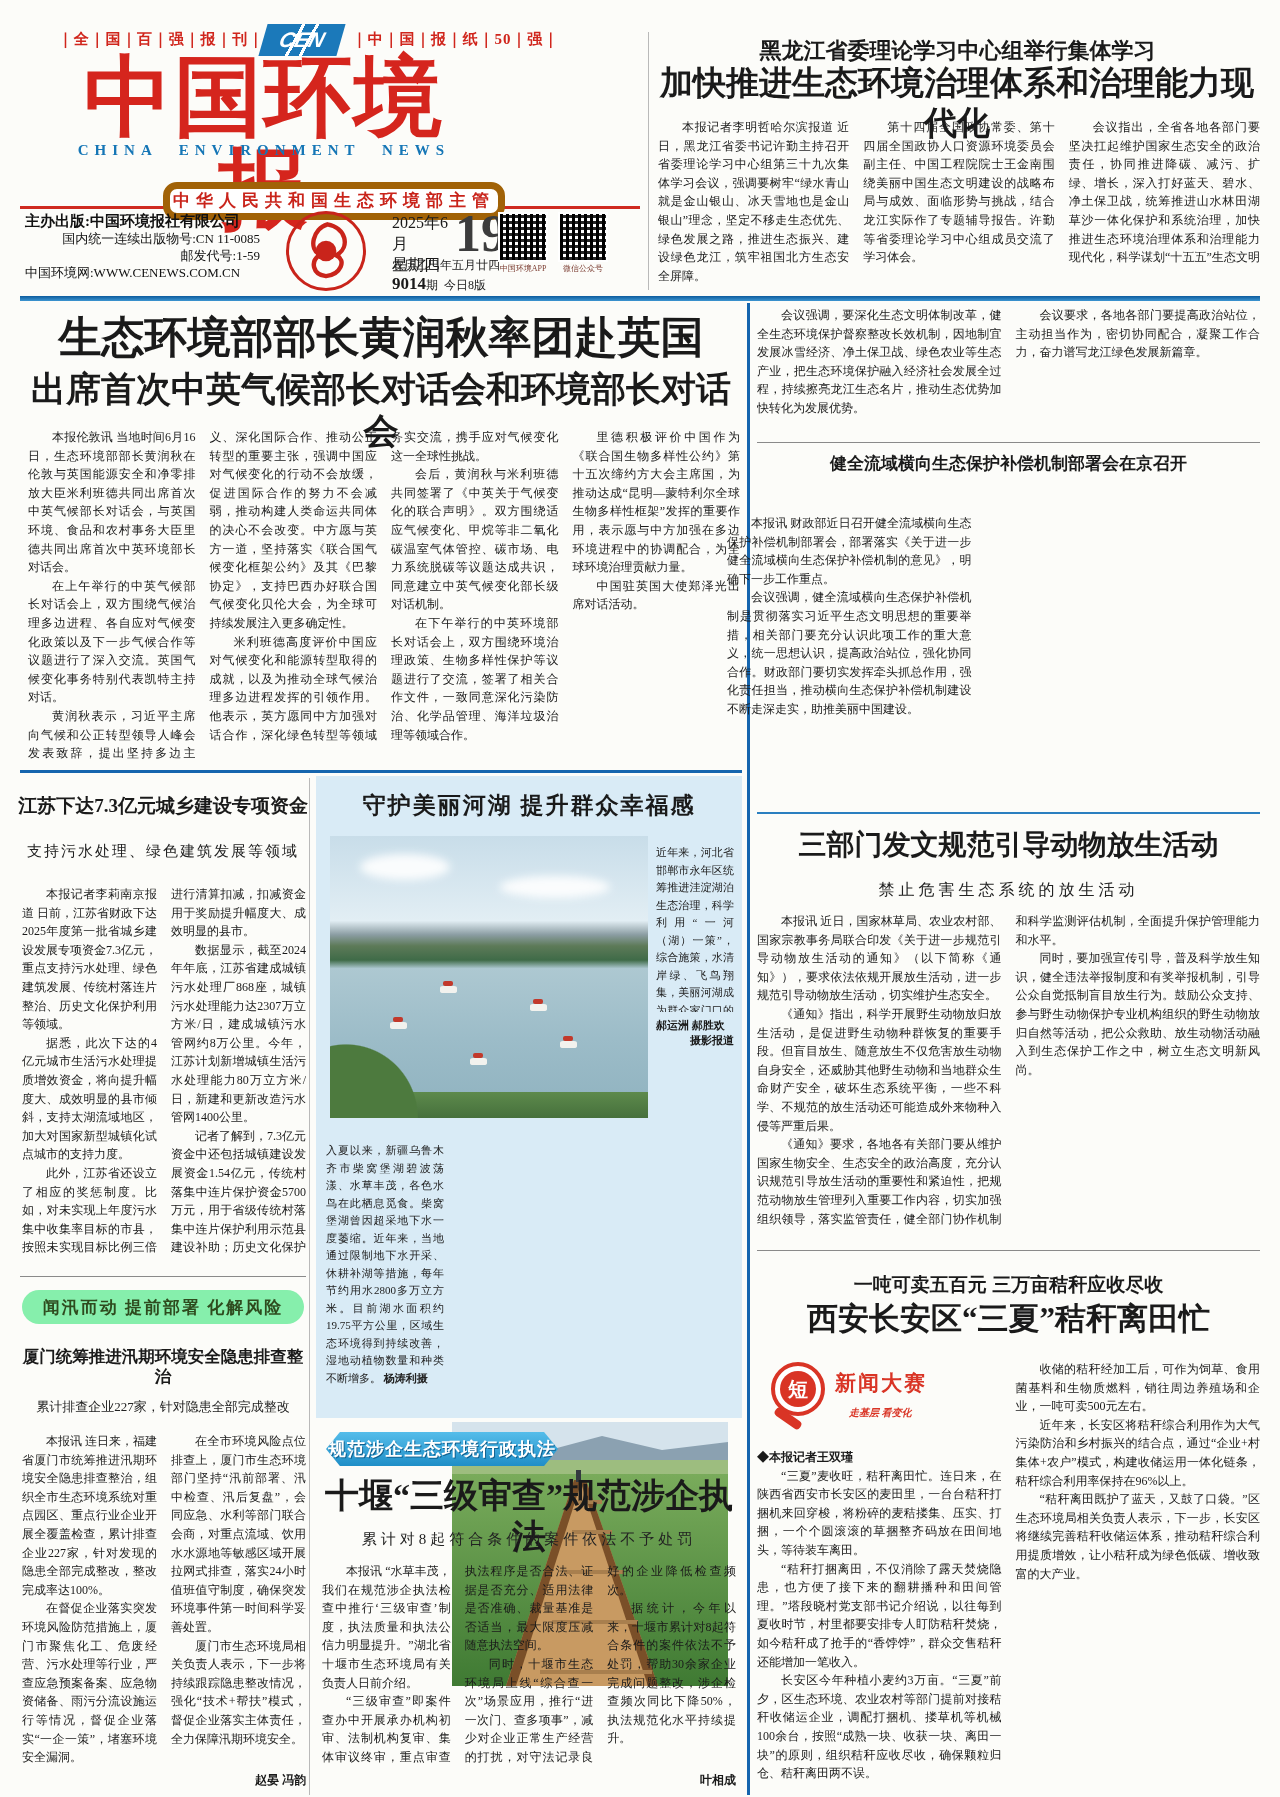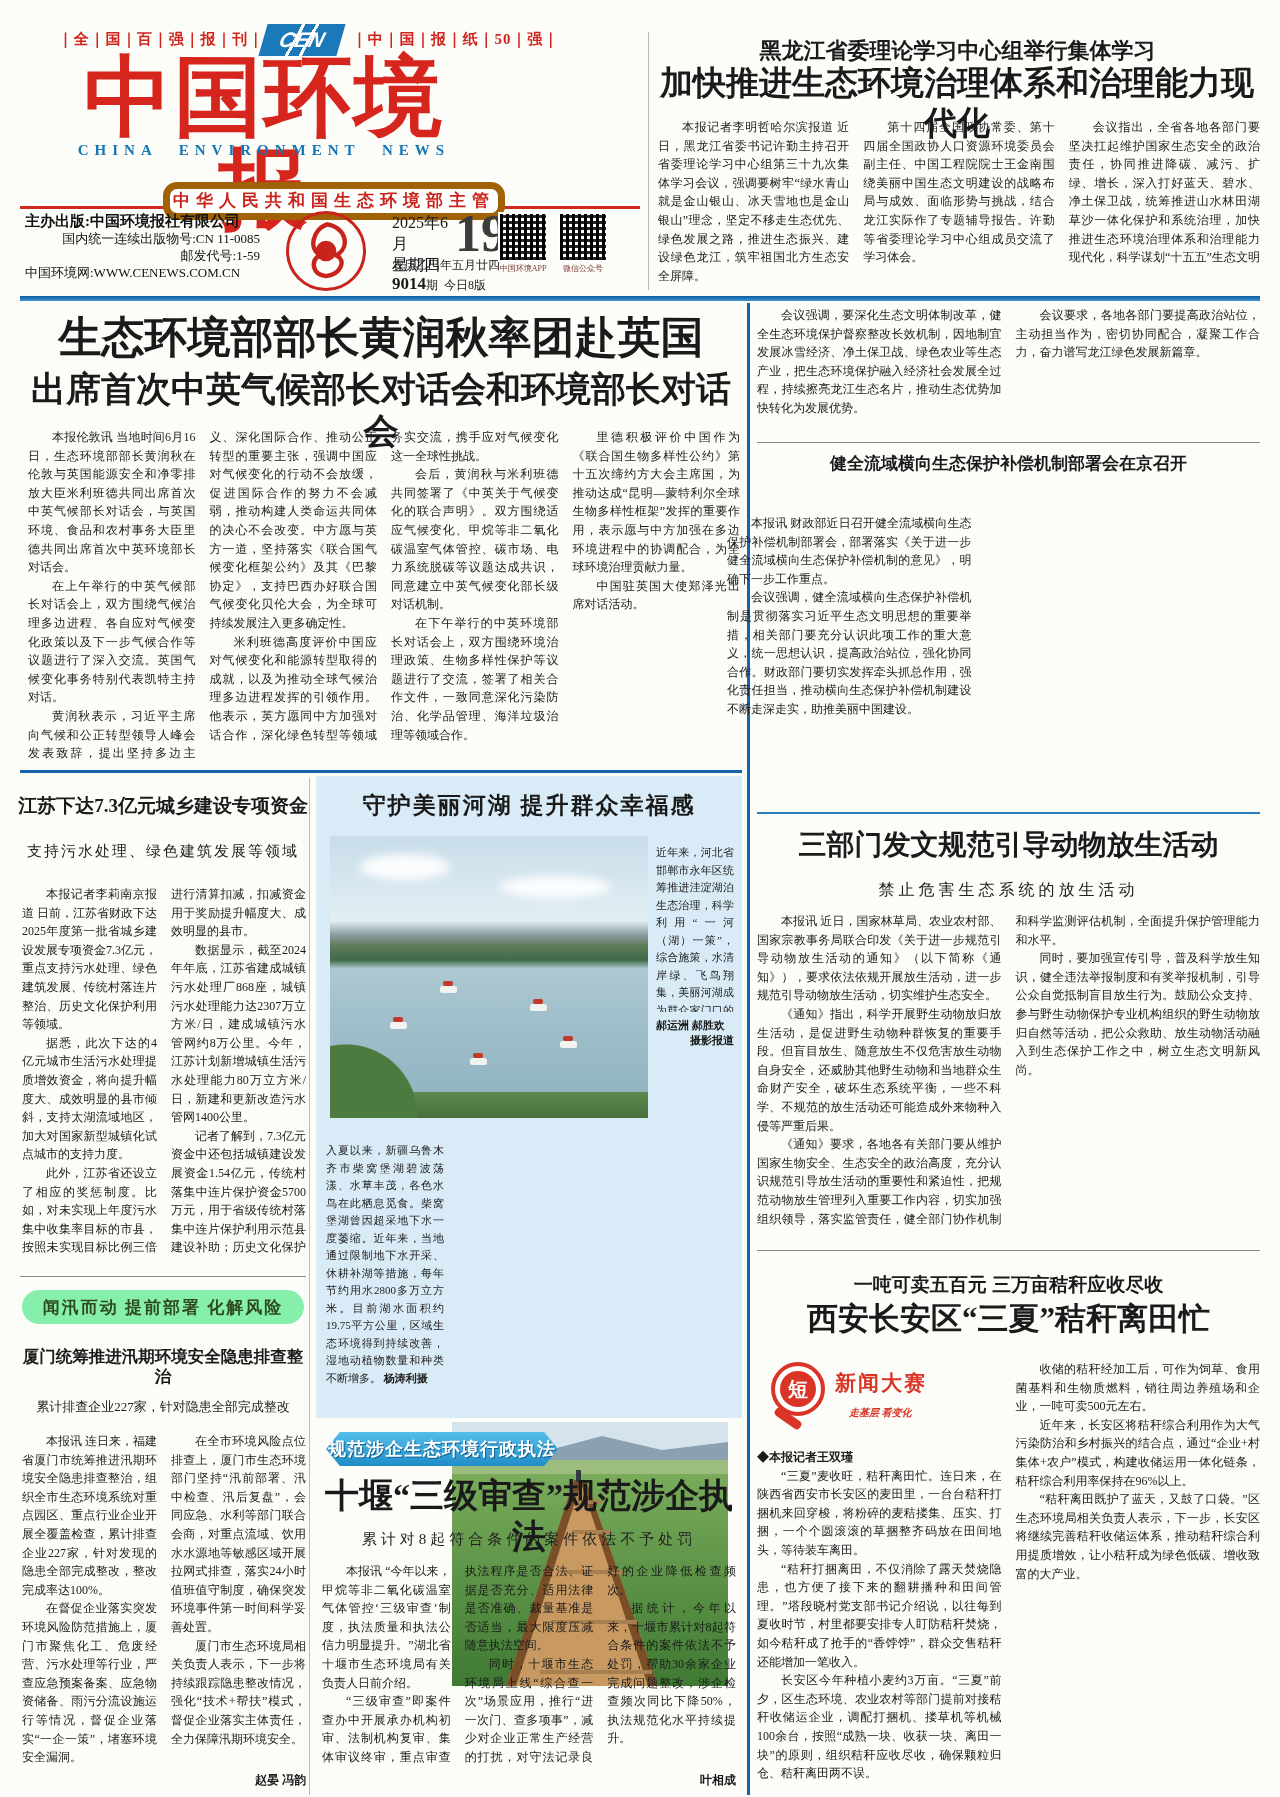--- a/index.html
+++ b/index.html
@@ -208,21 +208,21 @@
       <path d="M134 58 L206 264 L196 264 L128 58 Z" fill="#7a4f28"></path>
       <path d="M126 80 L150 80 M120 110 L160 110 M112 150 L172 150 M100 200 L186 200 M88 250 L200 250" stroke="#a87f4e" stroke-width="4"></path>
       <rect x="124" y="48" width="5" height="12" fill="#333a3f"></rect>
     </svg>
   </div>
 
   <div class="abs arrowbanner" style="left:326px;top:1432px;width:232px;height:34px;">规范涉企生态环境行政执法</div>
   <div class="abs headline center" style="left:316px;top:1476px;width:426px;font-size:34px;">十堰“三级审查”规范涉企执法</div>
   <div class="abs kai center" style="left:316px;top:1530px;width:426px;font-size:15px;letter-spacing:4px;">累计对8起符合条件的案件依法不予处罚</div>
   <div class="abs body" style="left:322px;top:1562px;width:414px;height:208px;column-count:3;column-gap:14px;">
-    <p>本报讯 “今年以来，甲烷等非二氧化碳温室气体管控‘三级审查’制度，执法质量和执法公信力明显提升。”湖北省十堰市生态环境局有关负责人日前介绍。</p>
+    <p>本报讯 “水草丰茂，我们在规范涉企执法检查中推行‘三级审查’制度，执法质量和执法公信力明显提升。”湖北省十堰市生态环境局有关负责人日前介绍。</p>
     <p>“三级审查”即案件查办中开展承办机构初审、法制机构复审、集体审议终审，重点审查执法程序是否合法、证据是否充分、适用法律是否准确、裁量基准是否适当，最大限度压减随意执法空间。</p>
     <p>同时，十堰市生态环境局上线“综合查一次”场景应用，推行“进一次门、查多项事”，减少对企业正常生产经营的打扰，对守法记录良好的企业降低检查频次。</p>
     <p>据统计，今年以来，十堰市累计对8起符合条件的案件依法不予处罚，帮助30余家企业完成问题整改，涉企检查频次同比下降50%，执法规范化水平持续提升。</p>
   </div>
   <div class="abs byline r" style="left:620px;top:1772px;width:116px;">叶相成</div>
 
   <div class="abs" style="left:747px;top:303px;width:3px;height:1492px;background:#1565ae;"></div>
 
   <div class="abs body" style="left:757px;top:306px;width:503px;height:132px;column-count:2;column-gap:14px;">
     <p>会议强调，要深化生态文明体制改革，健全生态环境保护督察整改长效机制，因地制宜发展冰雪经济、净土保卫战、绿色农业等生态产业，把生态环境保护融入经济社会发展全过程，持续擦亮龙江生态名片，推动生态优势加快转化为发展优势。</p>

